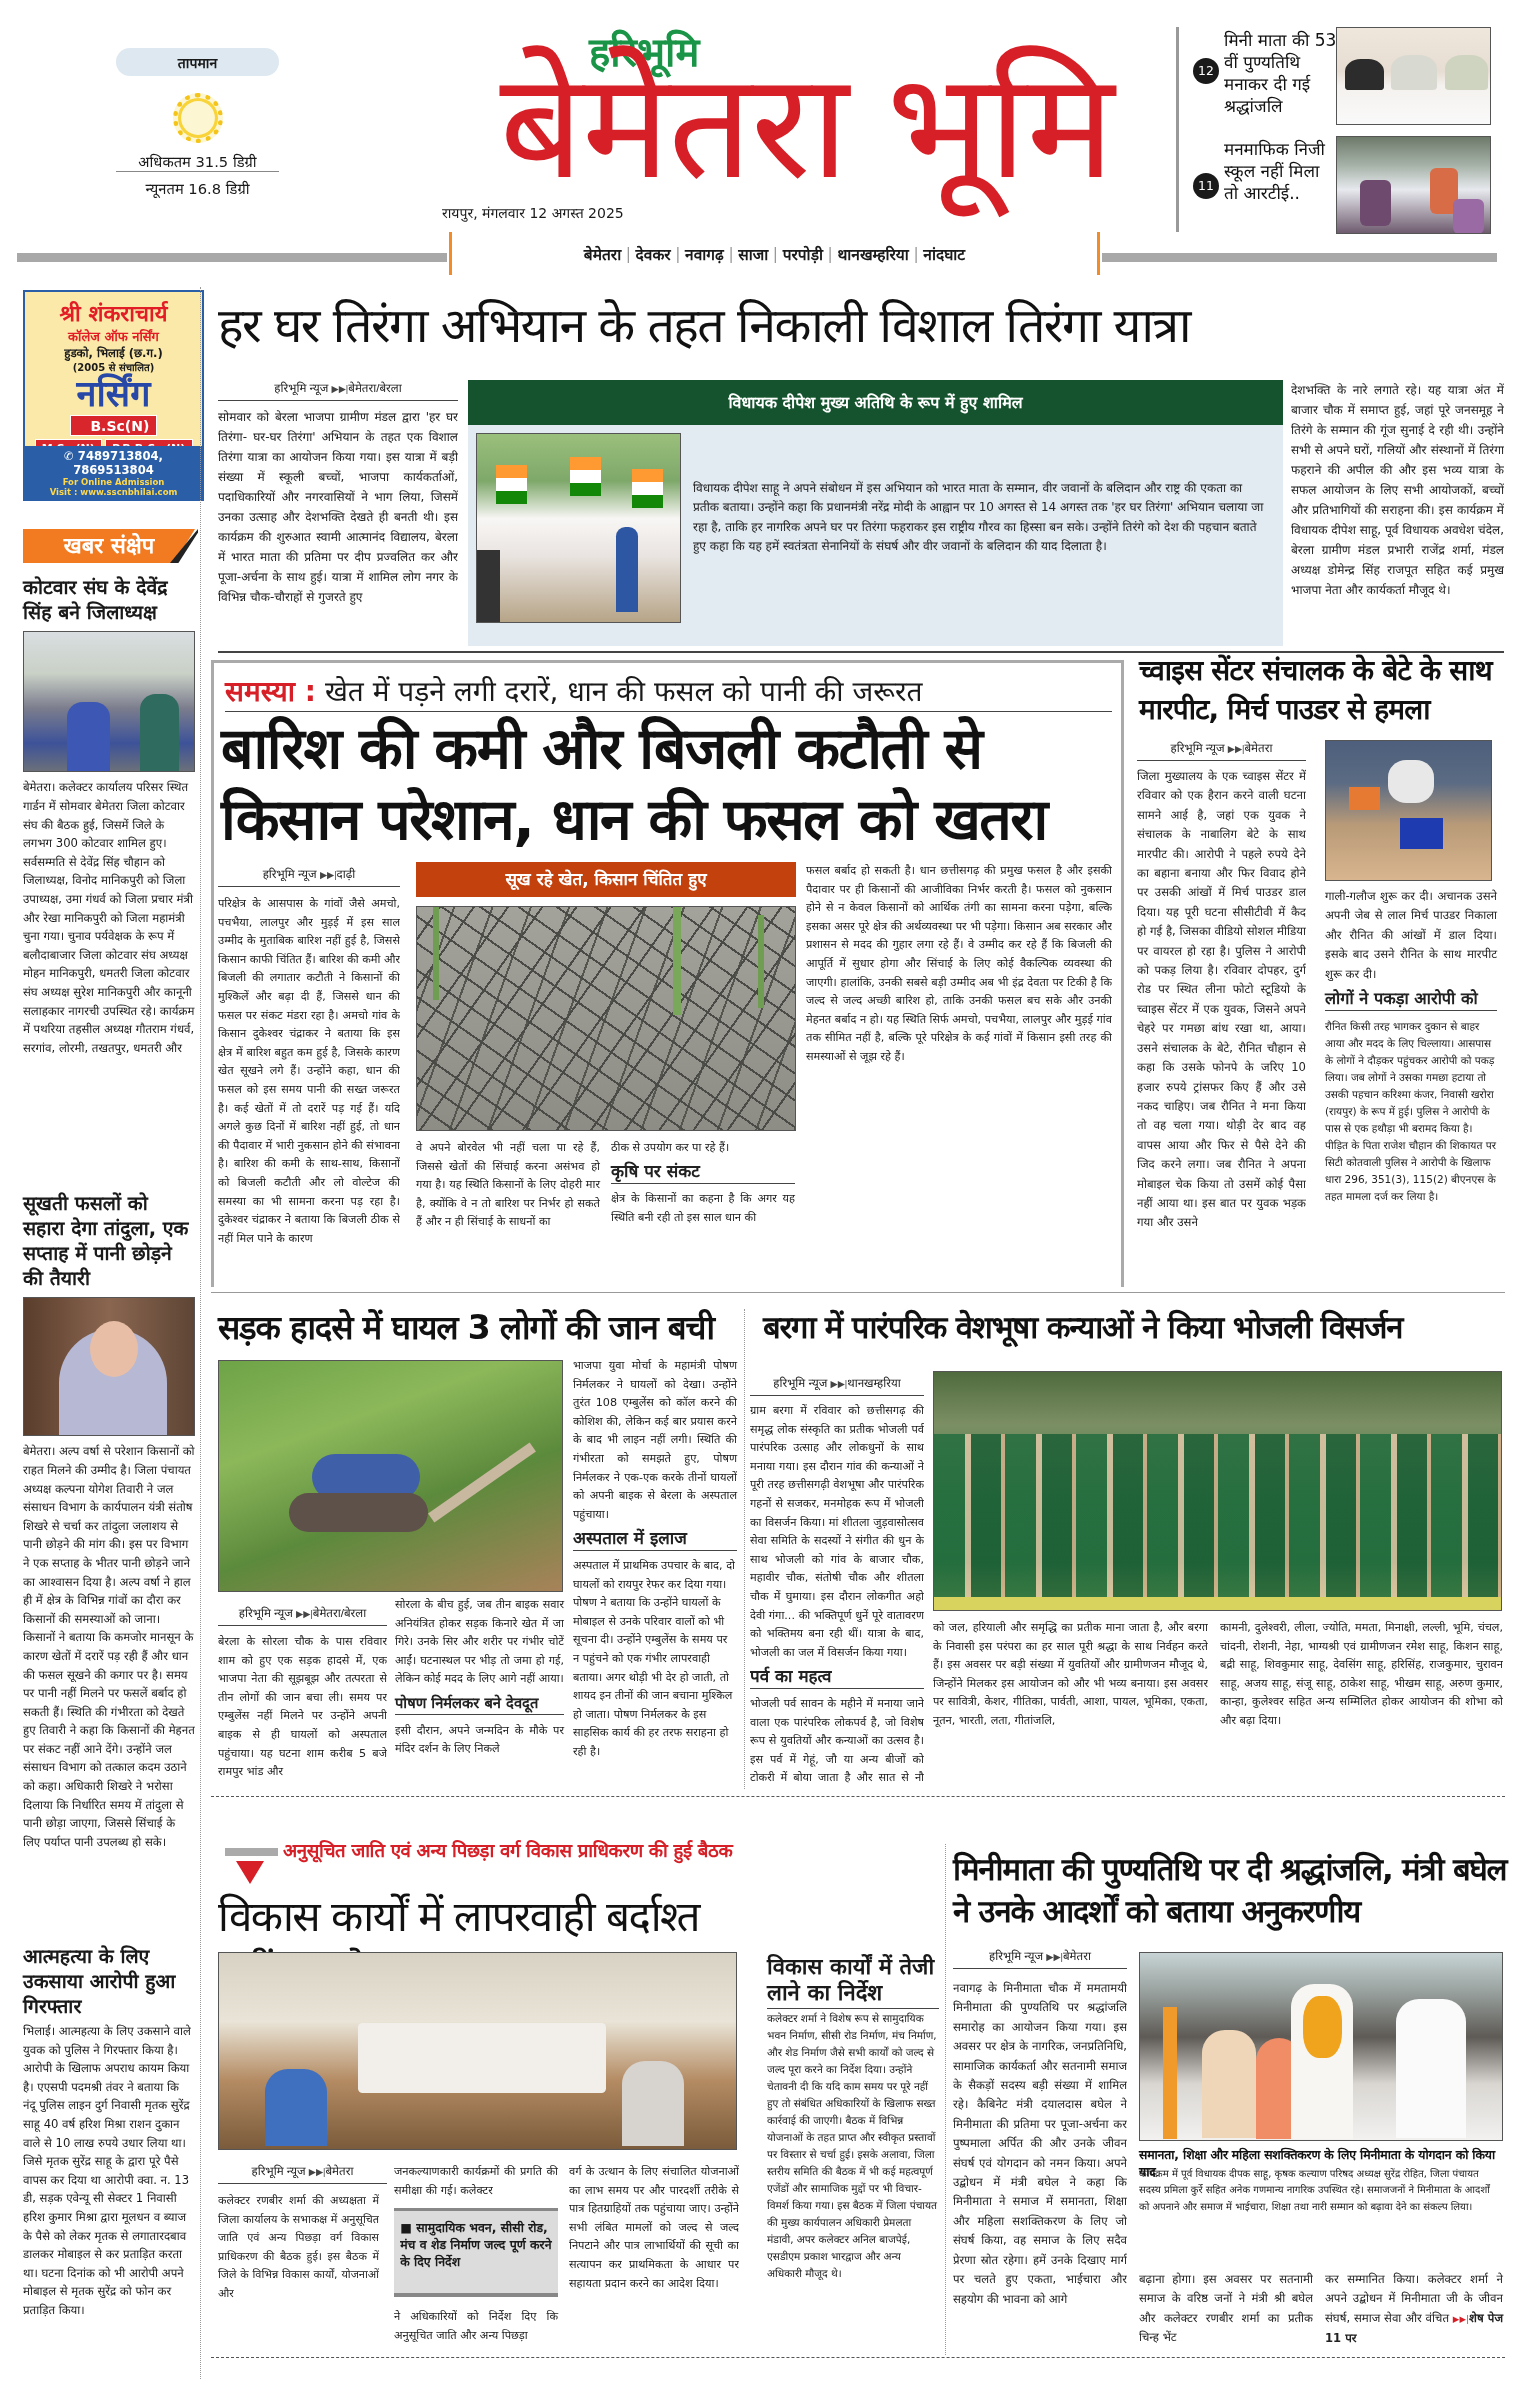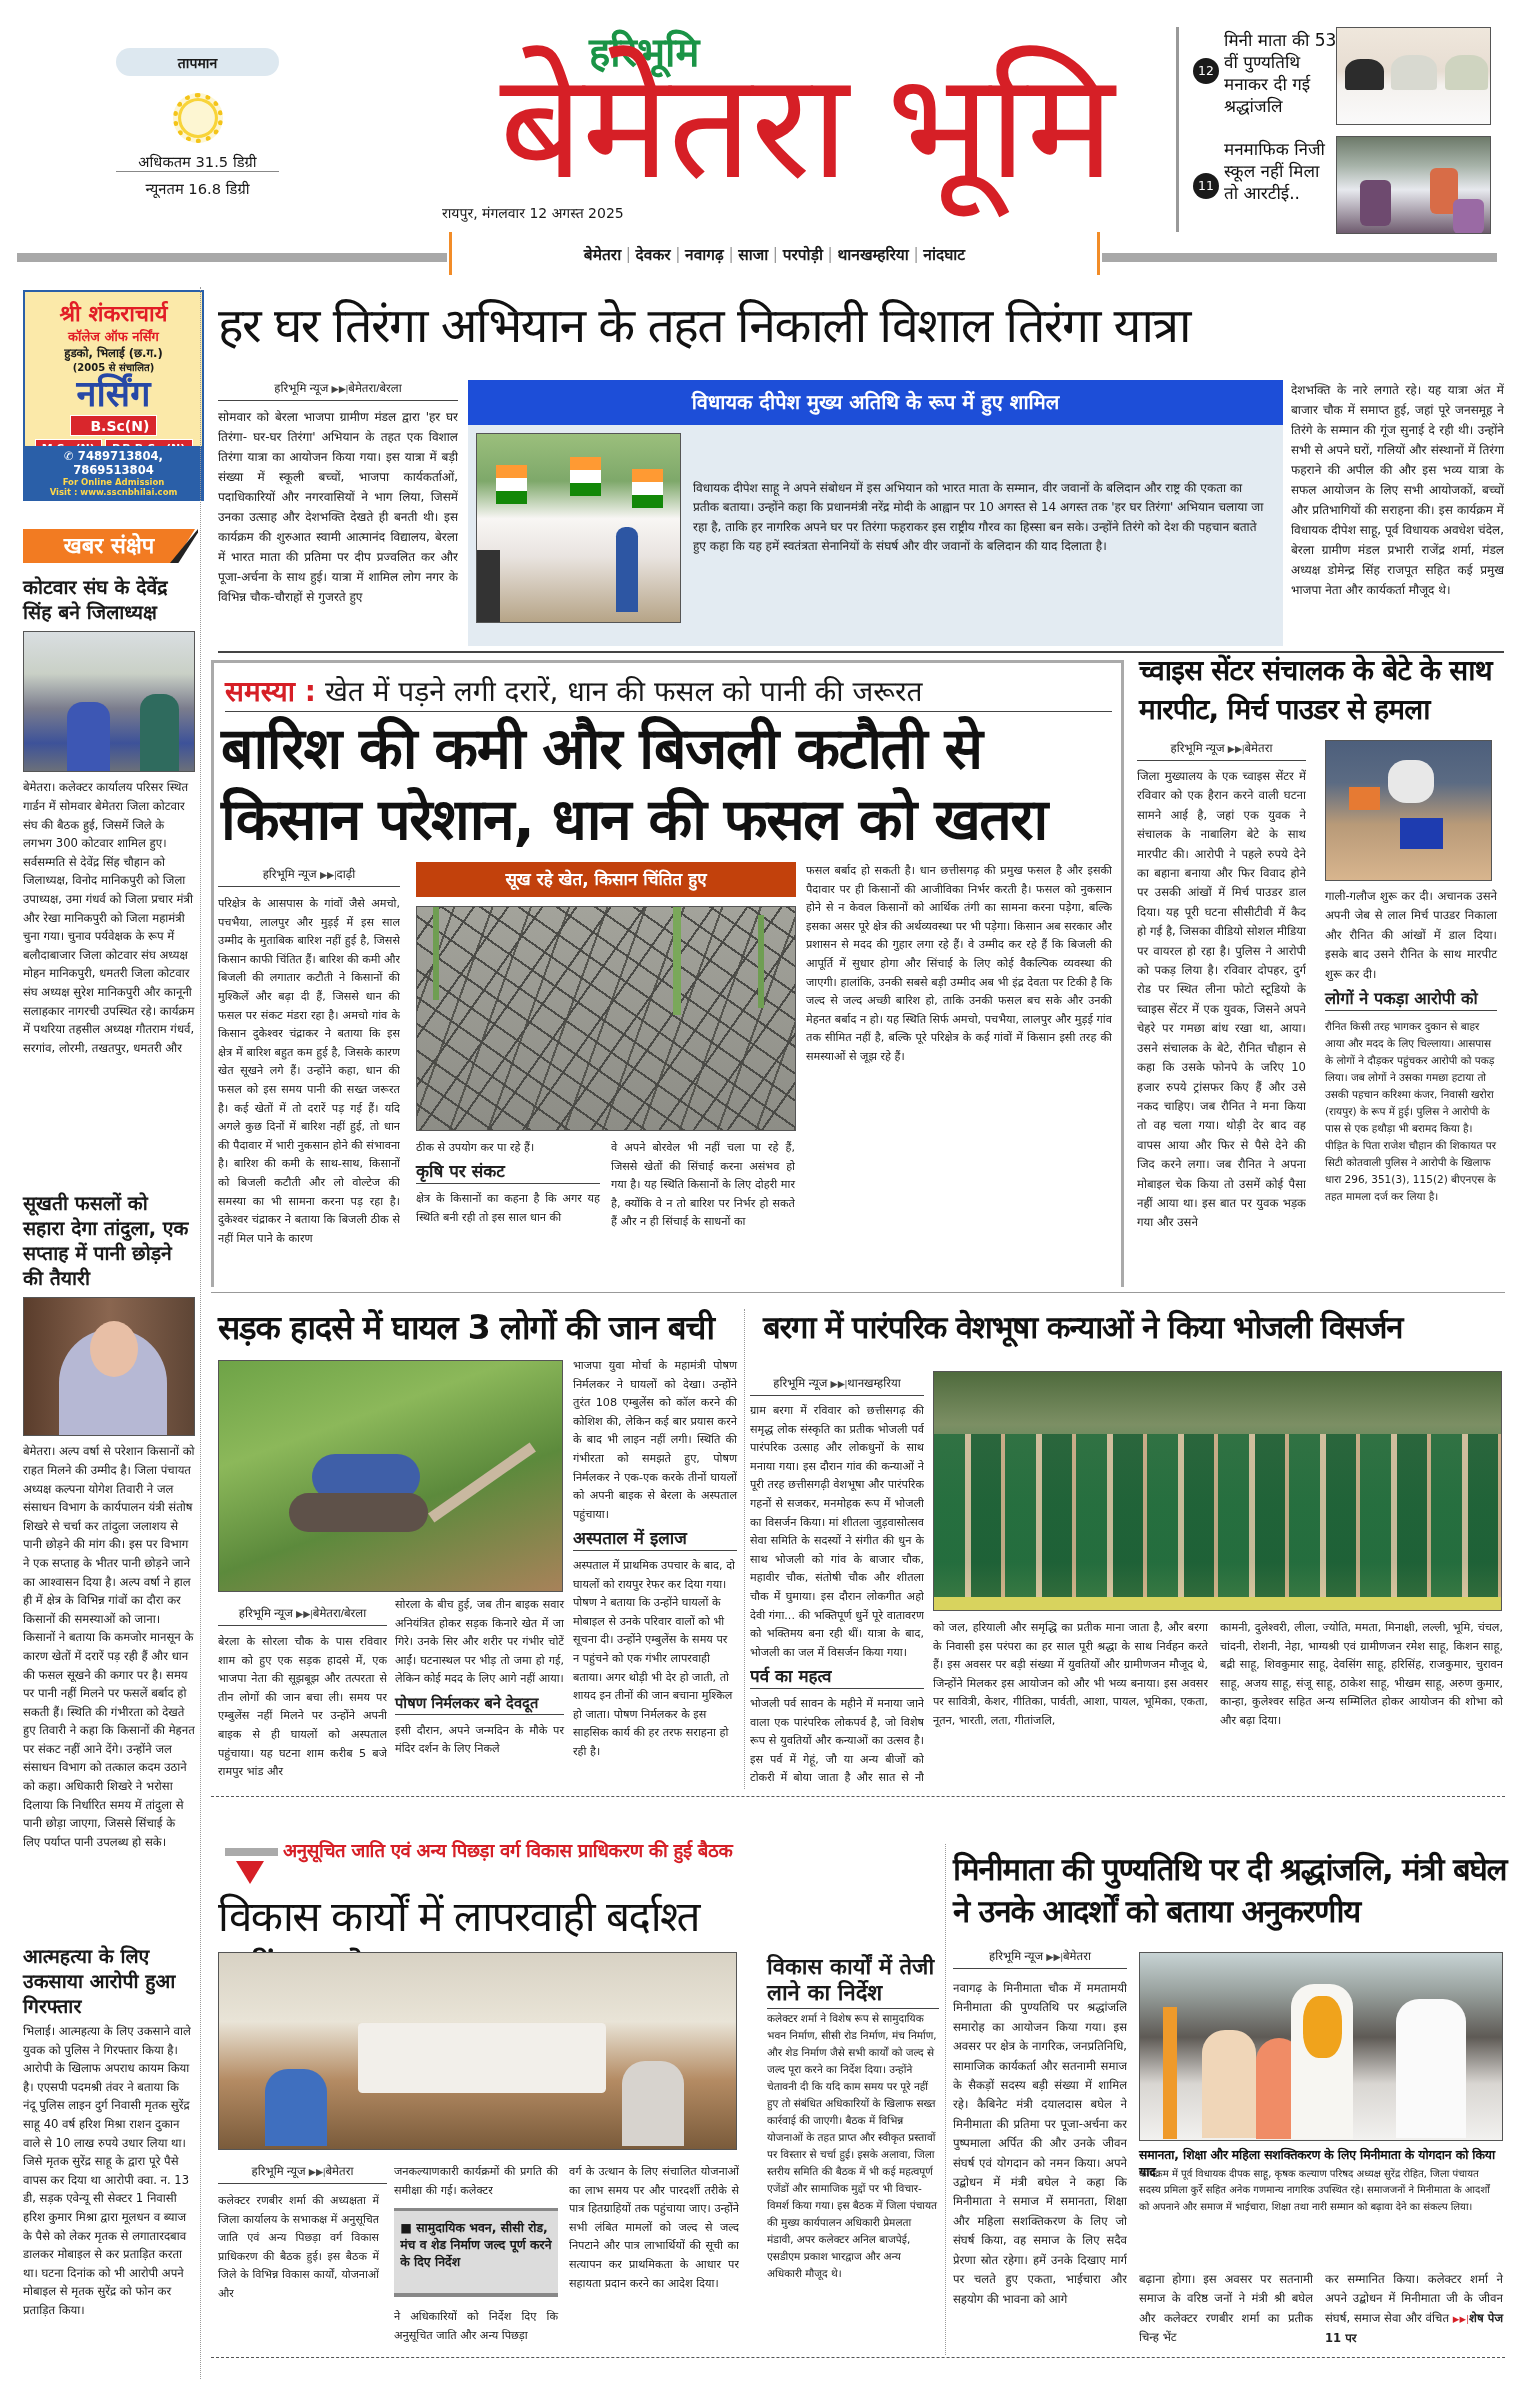--- a/index.html
+++ b/index.html
@@ -30,21 +30,21 @@
   .ad-red { color: #e21d26; font-weight: bold; }
   .ad-blue { color: #2748a6; font-weight: bold; }
   .ad-box { display: inline-block; background: #d9262c; color: #fff; font-weight: bold; padding: 1.5px 6.2px; margin: 1.5px; border: 1.5px solid #fff; }
   .ad-foot { background: #2a5fa8; color: #fff; }
   .ad-foot .y { color: #ffd84a; font-weight: bold; }
 
   .briefs { background: #f27b22; color: #fff; font-weight: bold; font-size: 22px; text-align: center; }
   .side-hd { font-weight: bold; font-size: 19.4px; line-height: 25px; }
   .side-body { font-size: 11.6px; line-height: 18.6px; }
 
-  .redbar { background: #1d4ed8; color: #fff; font-size: 20px; font-weight: bold; text-align: center; }
+  .redbar { background: #14532d; color: #fff; font-size: 16px; font-weight: bold; text-align: center; }
   .bluebox { background: #e3ebf2; }
   .graybar { background: #c2410c; color: #fff; font-size: 17px; font-weight: bold; text-align: center; }
   .infobox { background: #dcdcdc; border-top: 3.1px solid #888; border-bottom: 4.6px solid #888; font-size: 12.4px; font-weight: bold; }
   .red { color: #d61f26; }
 </style>
 </head>
 <body>
 
 <div class="abs" style="left:116px;top:48px;width:163px;">
   <div class="temp-pill">तापमान</div>
@@ -184,26 +184,26 @@
   repeating-linear-gradient(35deg,transparent 0 20px,#4a4a46 20px 22px),
   repeating-linear-gradient(-55deg,transparent 0 26px,#4a4a46 26px 28px),
   repeating-linear-gradient(110deg,transparent 0 34px,#55554f 34px 36px),
   linear-gradient(180deg,#a3a39b,#8d8d86);">
   <div class="abs" style="left:15.5px;top:0;width:6.2px;height:93px;background:#6f9e52;"></div>
   <div class="abs" style="left:256px;top:0;width:7.7px;height:108px;background:#7aa85a;"></div>
   <div class="abs" style="left:341px;top:7.7px;width:6.2px;height:93px;background:#6f9e52;"></div>
 </div>
 <div class="abs serifbody" style="left:416px;top:1139px;width:380px;font-size:11.2px;line-height:18.6px;">
   <div style="display:flex;gap:11px;">
+    <div style="width:184px;">वे अपने बोरवेल भी नहीं चला पा रहे हैं, जिससे खेतों की सिंचाई करना असंभव हो गया है। यह स्थिति किसानों के लिए दोहरी मार है, क्योंकि वे न तो बारिश पर निर्भर हो सकते हैं और न ही सिंचाई के साधनों का</div>
     <div style="width:184px;">
       <div>ठीक से उपयोग कर पा रहे हैं।</div>
       <div class="subhd">कृषि पर संकट</div>
       <div>क्षेत्र के किसानों का कहना है कि अगर यह स्थिति बनी रही तो इस साल धान की</div>
     </div>
-    <div style="width:184px;">वे अपने बोरवेल भी नहीं चला पा रहे हैं, जिससे खेतों की सिंचाई करना असंभव हो गया है। यह स्थिति किसानों के लिए दोहरी मार है, क्योंकि वे न तो बारिश पर निर्भर हो सकते हैं और न ही सिंचाई के साधनों का</div>
   </div>
 </div>
 <div class="abs serifbody" style="left:806px;top:862px;width:306px;height:422px;overflow:hidden;font-size:11.2px;line-height:18.6px;">फसल बर्बाद हो सकती है। धान छत्तीसगढ़ की प्रमुख फसल है और इसकी पैदावार पर ही किसानों की आजीविका निर्भर करती है। फसल को नुकसान होने से न केवल किसानों को आर्थिक तंगी का सामना करना पड़ेगा, बल्कि इसका असर पूरे क्षेत्र की अर्थव्यवस्था पर भी पड़ेगा। किसान अब सरकार और प्रशासन से मदद की गुहार लगा रहे हैं। वे उम्मीद कर रहे हैं कि बिजली की आपूर्ति में सुधार होगा और सिंचाई के लिए कोई वैकल्पिक व्यवस्था की जाएगी। हालांकि, उनकी सबसे बड़ी उम्मीद अब भी इंद्र देवता पर टिकी है कि जल्द से जल्द अच्छी बारिश हो, ताकि उनकी फसल बच सके और उनकी मेहनत बर्बाद न हो। यह स्थिति सिर्फ अमचो, पचभैया, लालपुर और मुड़ई गांव तक सीमित नहीं है, बल्कि पूरे परिक्षेत्र के कई गांवों में किसान इसी तरह की समस्याओं से जूझ रहे हैं।</div>
 
 <div class="abs hl" style="left:1139px;top:651px;width:364px;font-size:28px;line-height:39px;letter-spacing:-0.8px;">च्वाइस सेंटर संचालक के बेटे के साथ मारपीट, मिर्च पाउडर से हमला</div>
 <div class="abs byline" style="left:1137px;top:740px;width:169px;">
   <span>हरिभूमि न्यूज</span> <span class="arrow">▶▶|</span><span>बेमेतरा</span>
 </div>
 <div class="abs serifbody" style="left:1137px;top:767px;width:169px;height:519px;overflow:hidden;font-size:11.6px;line-height:19.4px;">जिला मुख्यालय के एक च्वाइस सेंटर में रविवार को एक हैरान करने वाली घटना सामने आई है, जहां एक युवक ने संचालक के नाबालिग बेटे के साथ मारपीट की। आरोपी ने पहले रुपये देने का बहाना बनाया और फिर विवाद होने पर उसकी आंखों में मिर्च पाउडर डाल दिया। यह पूरी घटना सीसीटीवी में कैद हो गई है, जिसका वीडियो सोशल मीडिया पर वायरल हो रहा है। पुलिस ने आरोपी को पकड़ लिया है। रविवार दोपहर, दुर्ग रोड पर स्थित लीना फोटो स्टूडियो के च्वाइस सेंटर में एक युवक, जिसने अपने चेहरे पर गमछा बांध रखा था, आया। उसने संचालक के बेटे, रौनित चौहान से कहा कि उसके फोनपे के जरिए 10 हजार रुपये ट्रांसफर किए हैं और उसे नकद चाहिए। जब रौनित ने मना किया तो वह चला गया। थोड़ी देर बाद वह वापस आया और फिर से पैसे देने की जिद करने लगा। जब रौनित ने अपना मोबाइल चेक किया तो उसमें कोई पैसा नहीं आया था। इस बात पर युवक भड़क गया और उसने</div>
 <div class="photo" style="left:1325px;top:740px;width:167px;height:141px;background:linear-gradient(180deg,#4d5f7c 0%,#5b6b83 30%,#b89a78 60%,#d8b58e 100%);">

